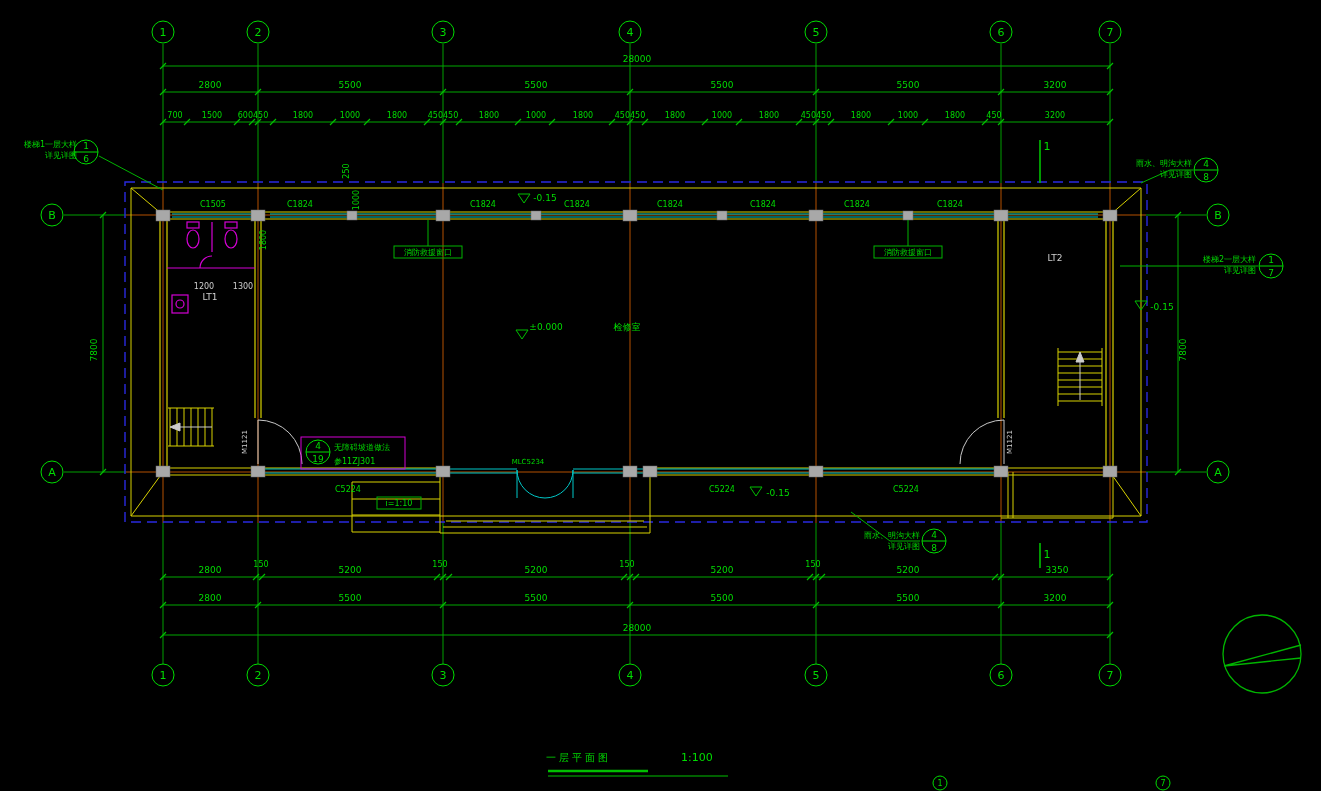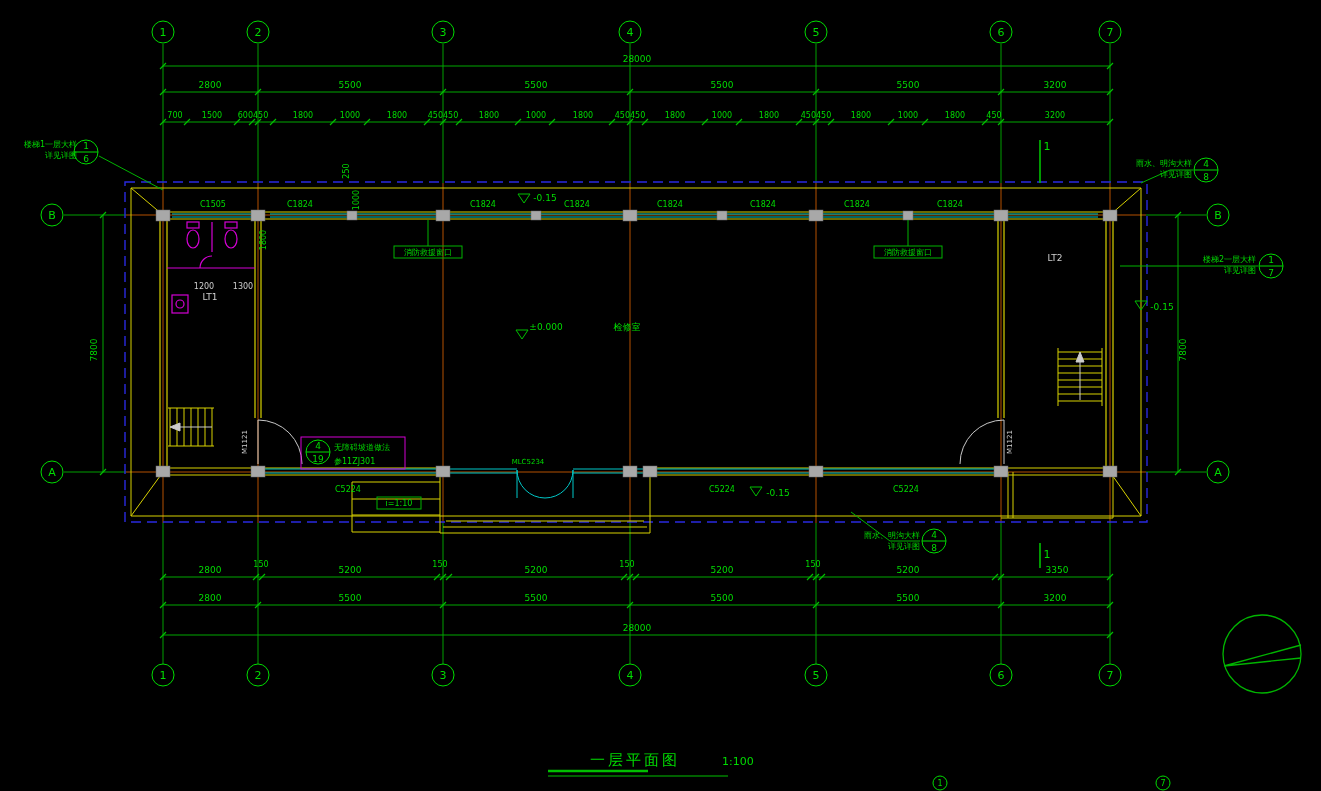--- a/index.html
+++ b/index.html
@@ -1,21 +1,21 @@
 <!DOCTYPE html>
 <html><head>
 <meta charset="utf-8">
 <style>
   html,body{margin:0;padding:0;background:#000;}
   #stage{position:relative;width:1321px;height:791px;background:#000;overflow:hidden;
          font-family:"DejaVu Sans","Liberation Sans",sans-serif;}
   #anno text{font-family:"DejaVu Sans","Liberation Sans",sans-serif;}
   .title-bar{position:absolute;left:546px;top:751px;color:#00dc00;display:flex;align-items:baseline;gap:42px;}
-  .title-bar .t{font-size:15px;letter-spacing:3px;margin-left:44px;}
-  .title-bar .s{font-size:11px;}
+  .title-bar .t{font-size:10px;letter-spacing:3px;}
+  .title-bar .s{font-size:11px;margin-left:28px;}
 </style>
 </head>
 <body>
 
 <div id="stage">
 
 <svg id="anno" width="1321" height="791" viewBox="0 0 1321 791">
 
   <g stroke="#00a000" stroke-width="1" fill="none">
     <path d="M163 44V664 M258 44V664 M443 44V664 M630 44V664 M816 44V664 M1001 44V664 M1110 44V664"></path>

